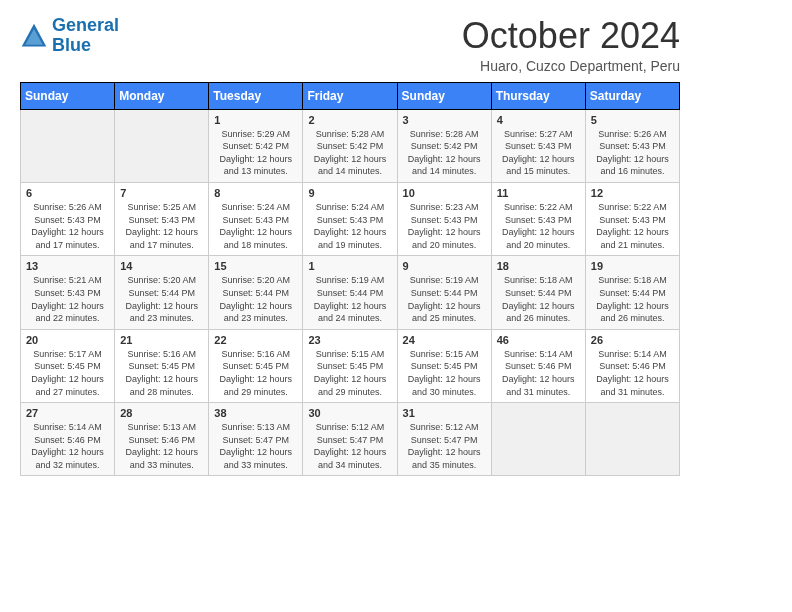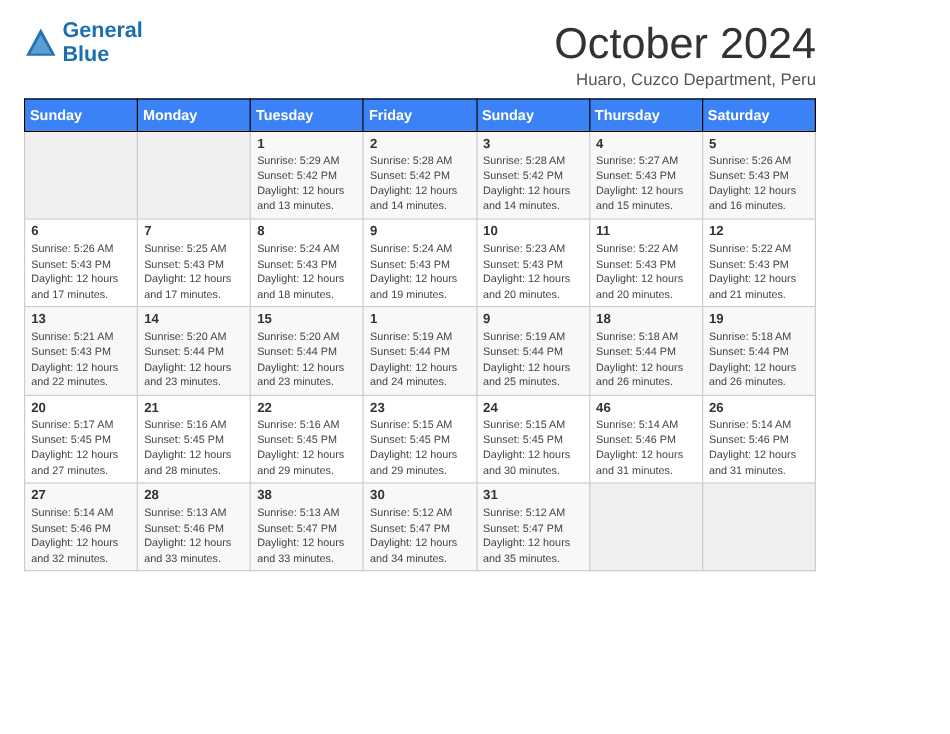--- a/index.html
+++ b/index.html
@@ -85,20 +85,21 @@
       font-size: 11px;
       font-weight: bold;
       color: #333;
       display: block;
       margin-bottom: 2px;
     }
     .day-info {
       font-size: 9px;
       color: #444;
       line-height: 1.4;
+      text-align: center;
     }
     .empty-cell {
       background: #f0f0f0 !important;
     }
   </style>
 </head>
 <body>
 
 <div class="page">
   <div class="header">

